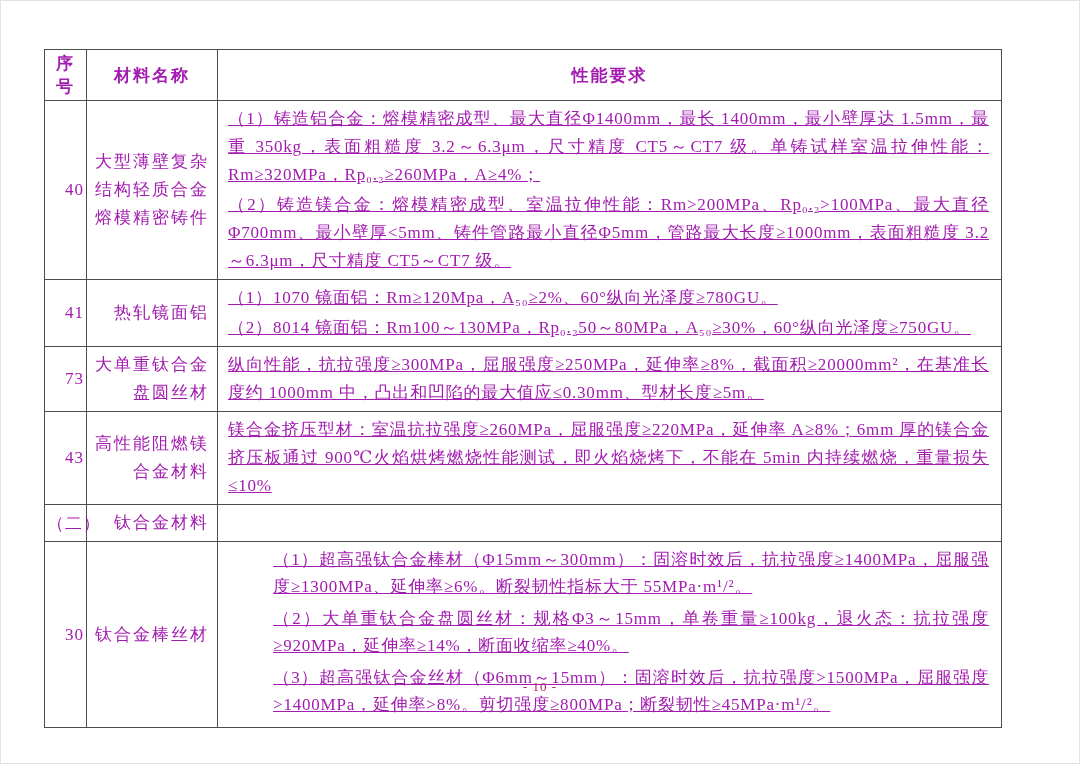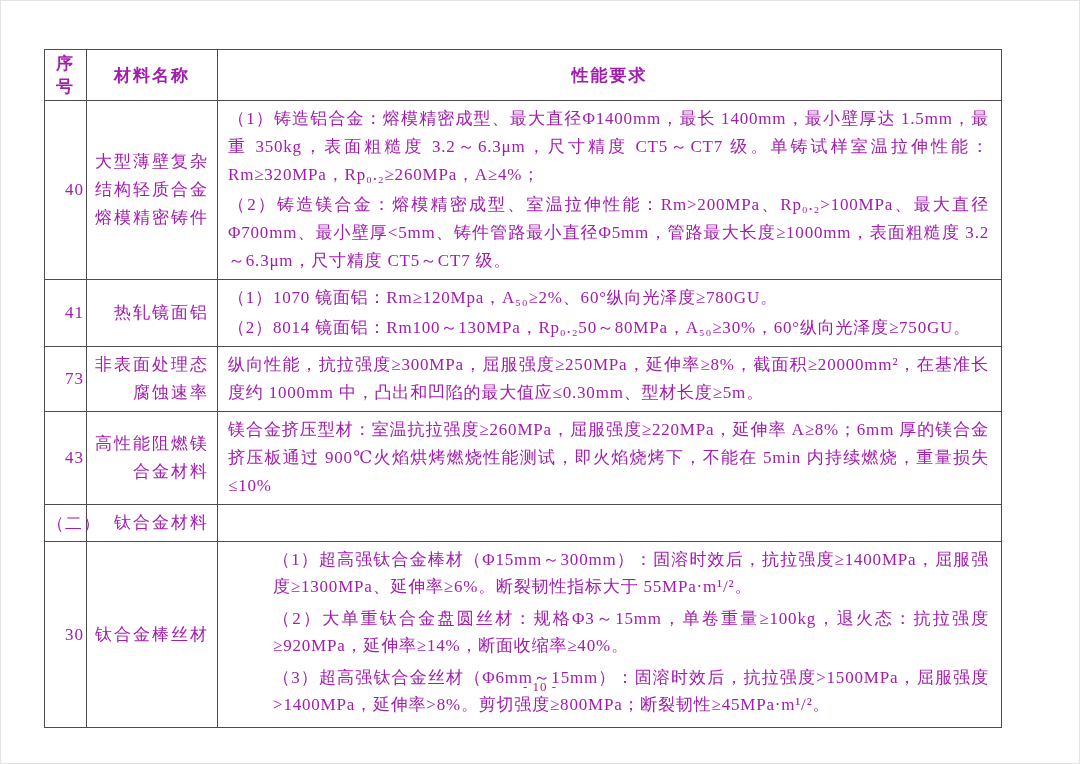--- a/index.html
+++ b/index.html
@@ -50,20 +50,21 @@
   }
   td.name {
     padding: 4px 8px;
     line-height: 28px;
     letter-spacing: 2px;
     text-align: right;
   }
   td.req {
     padding: 4px 12px 4px 10px;
     line-height: 28px;
+    text-decoration: underline;
   }
   td.req p {
     margin: 0 0 2px 0;
     text-align: justify;
     letter-spacing: 0.8px;
   }
   td.req p:last-child { margin-bottom: 0; }
   tr.h-r40  { height: 112px; }
   tr.h-r41  { height: 52px; }
   tr.h-r42  { height: 59px; }
@@ -113,21 +114,21 @@
       <tr class="h-r41">
         <td class="no">41</td>
         <td class="name">热轧镜面铝</td>
         <td class="req">
           <p>（1）1070 镜面铝：Rm≥120Mpa，A₅₀≥2%、60°纵向光泽度≥780GU。</p>
           <p>（2）8014 镜面铝：Rm100～130MPa，Rp₀.₂50～80MPa，A₅₀≥30%，60°纵向光泽度≥750GU。</p>
         </td>
       </tr>
       <tr class="h-r42">
         <td class="no">73</td>
-        <td class="name">非表面处理态腐蚀速率</td>
+        <td class="name">大单重钛合金盘圆丝材</td>
         <td class="req">
           <p>纵向性能，抗拉强度≥300MPa，屈服强度≥250MPa，延伸率≥8%，截面积≥20000mm²，在基准长度约 1000mm 中，凸出和凹陷的最大值应≤0.30mm、型材长度≥5m。</p>
         </td>
       </tr>
       <tr class="h-r43">
         <td class="no">43</td>
         <td class="name">高性能阻燃镁合金材料</td>
         <td class="req">
           <p>镁合金挤压型材：室温抗拉强度≥260MPa，屈服强度≥220MPa，延伸率 A≥8%；6mm 厚的镁合金挤压板通过 900℃火焰烘烤燃烧性能测试，即火焰烧烤下，不能在 5min 内持续燃烧，重量损失≤10%</p>
         </td>

